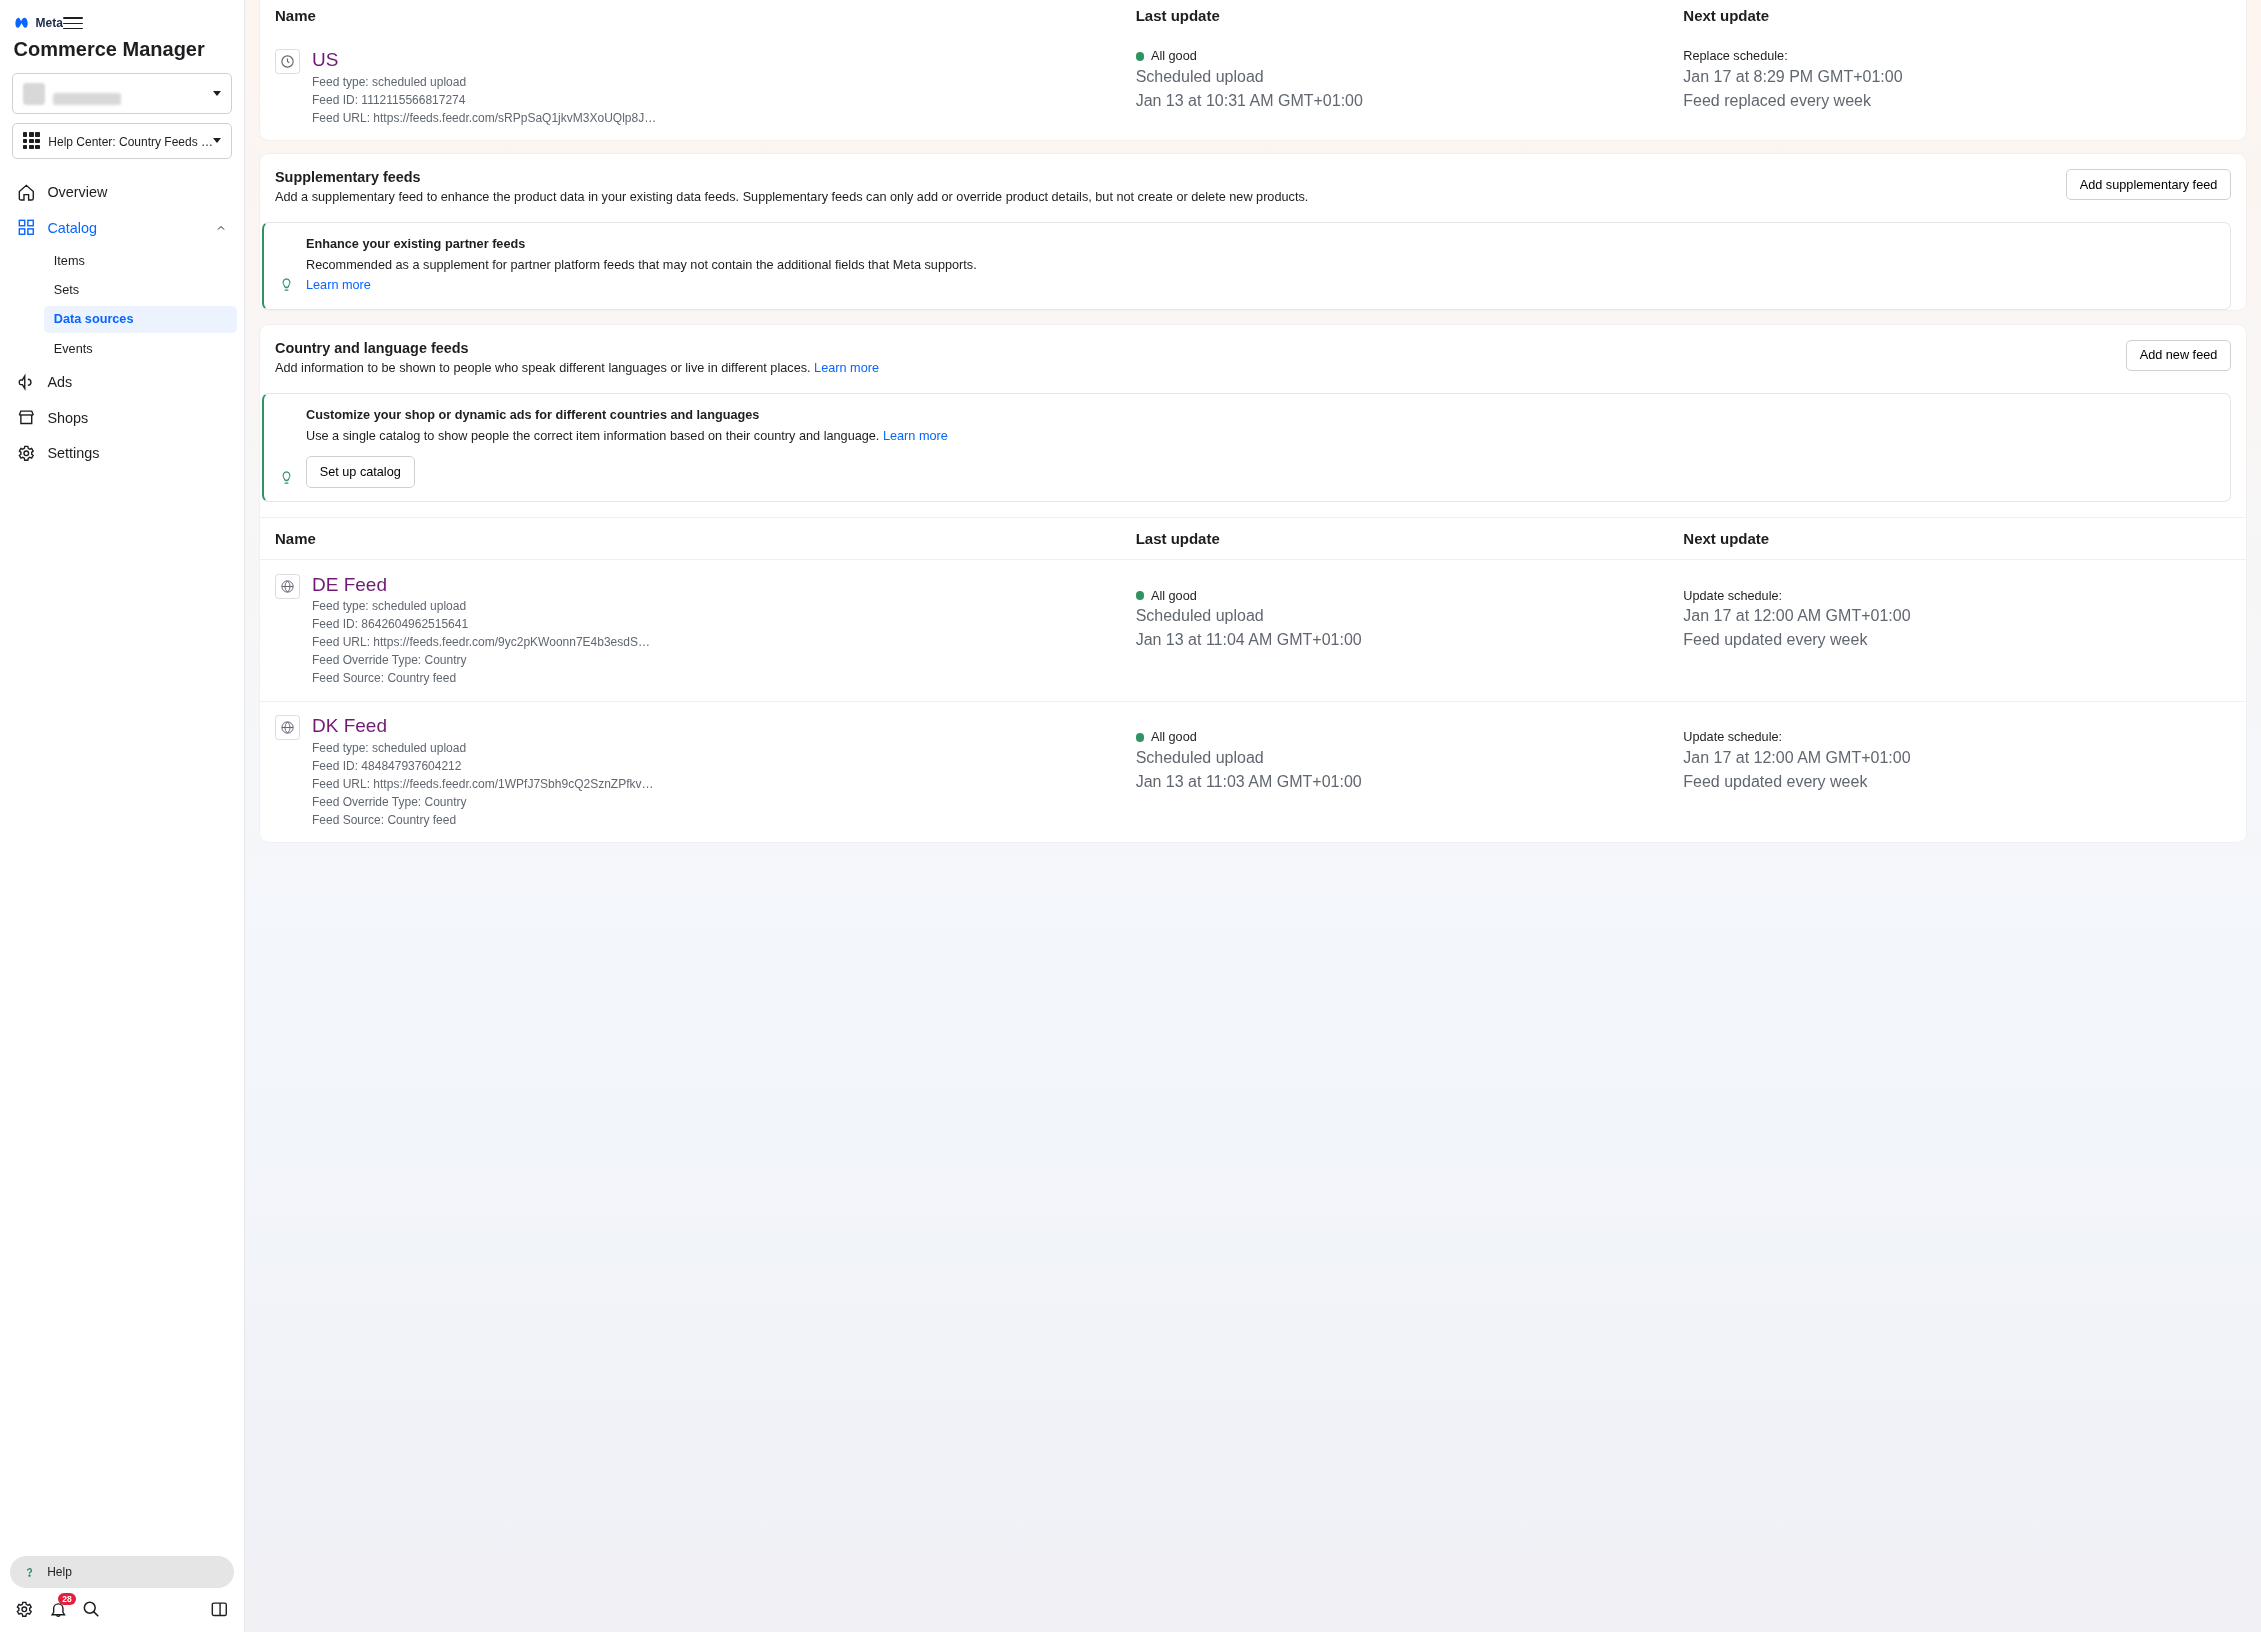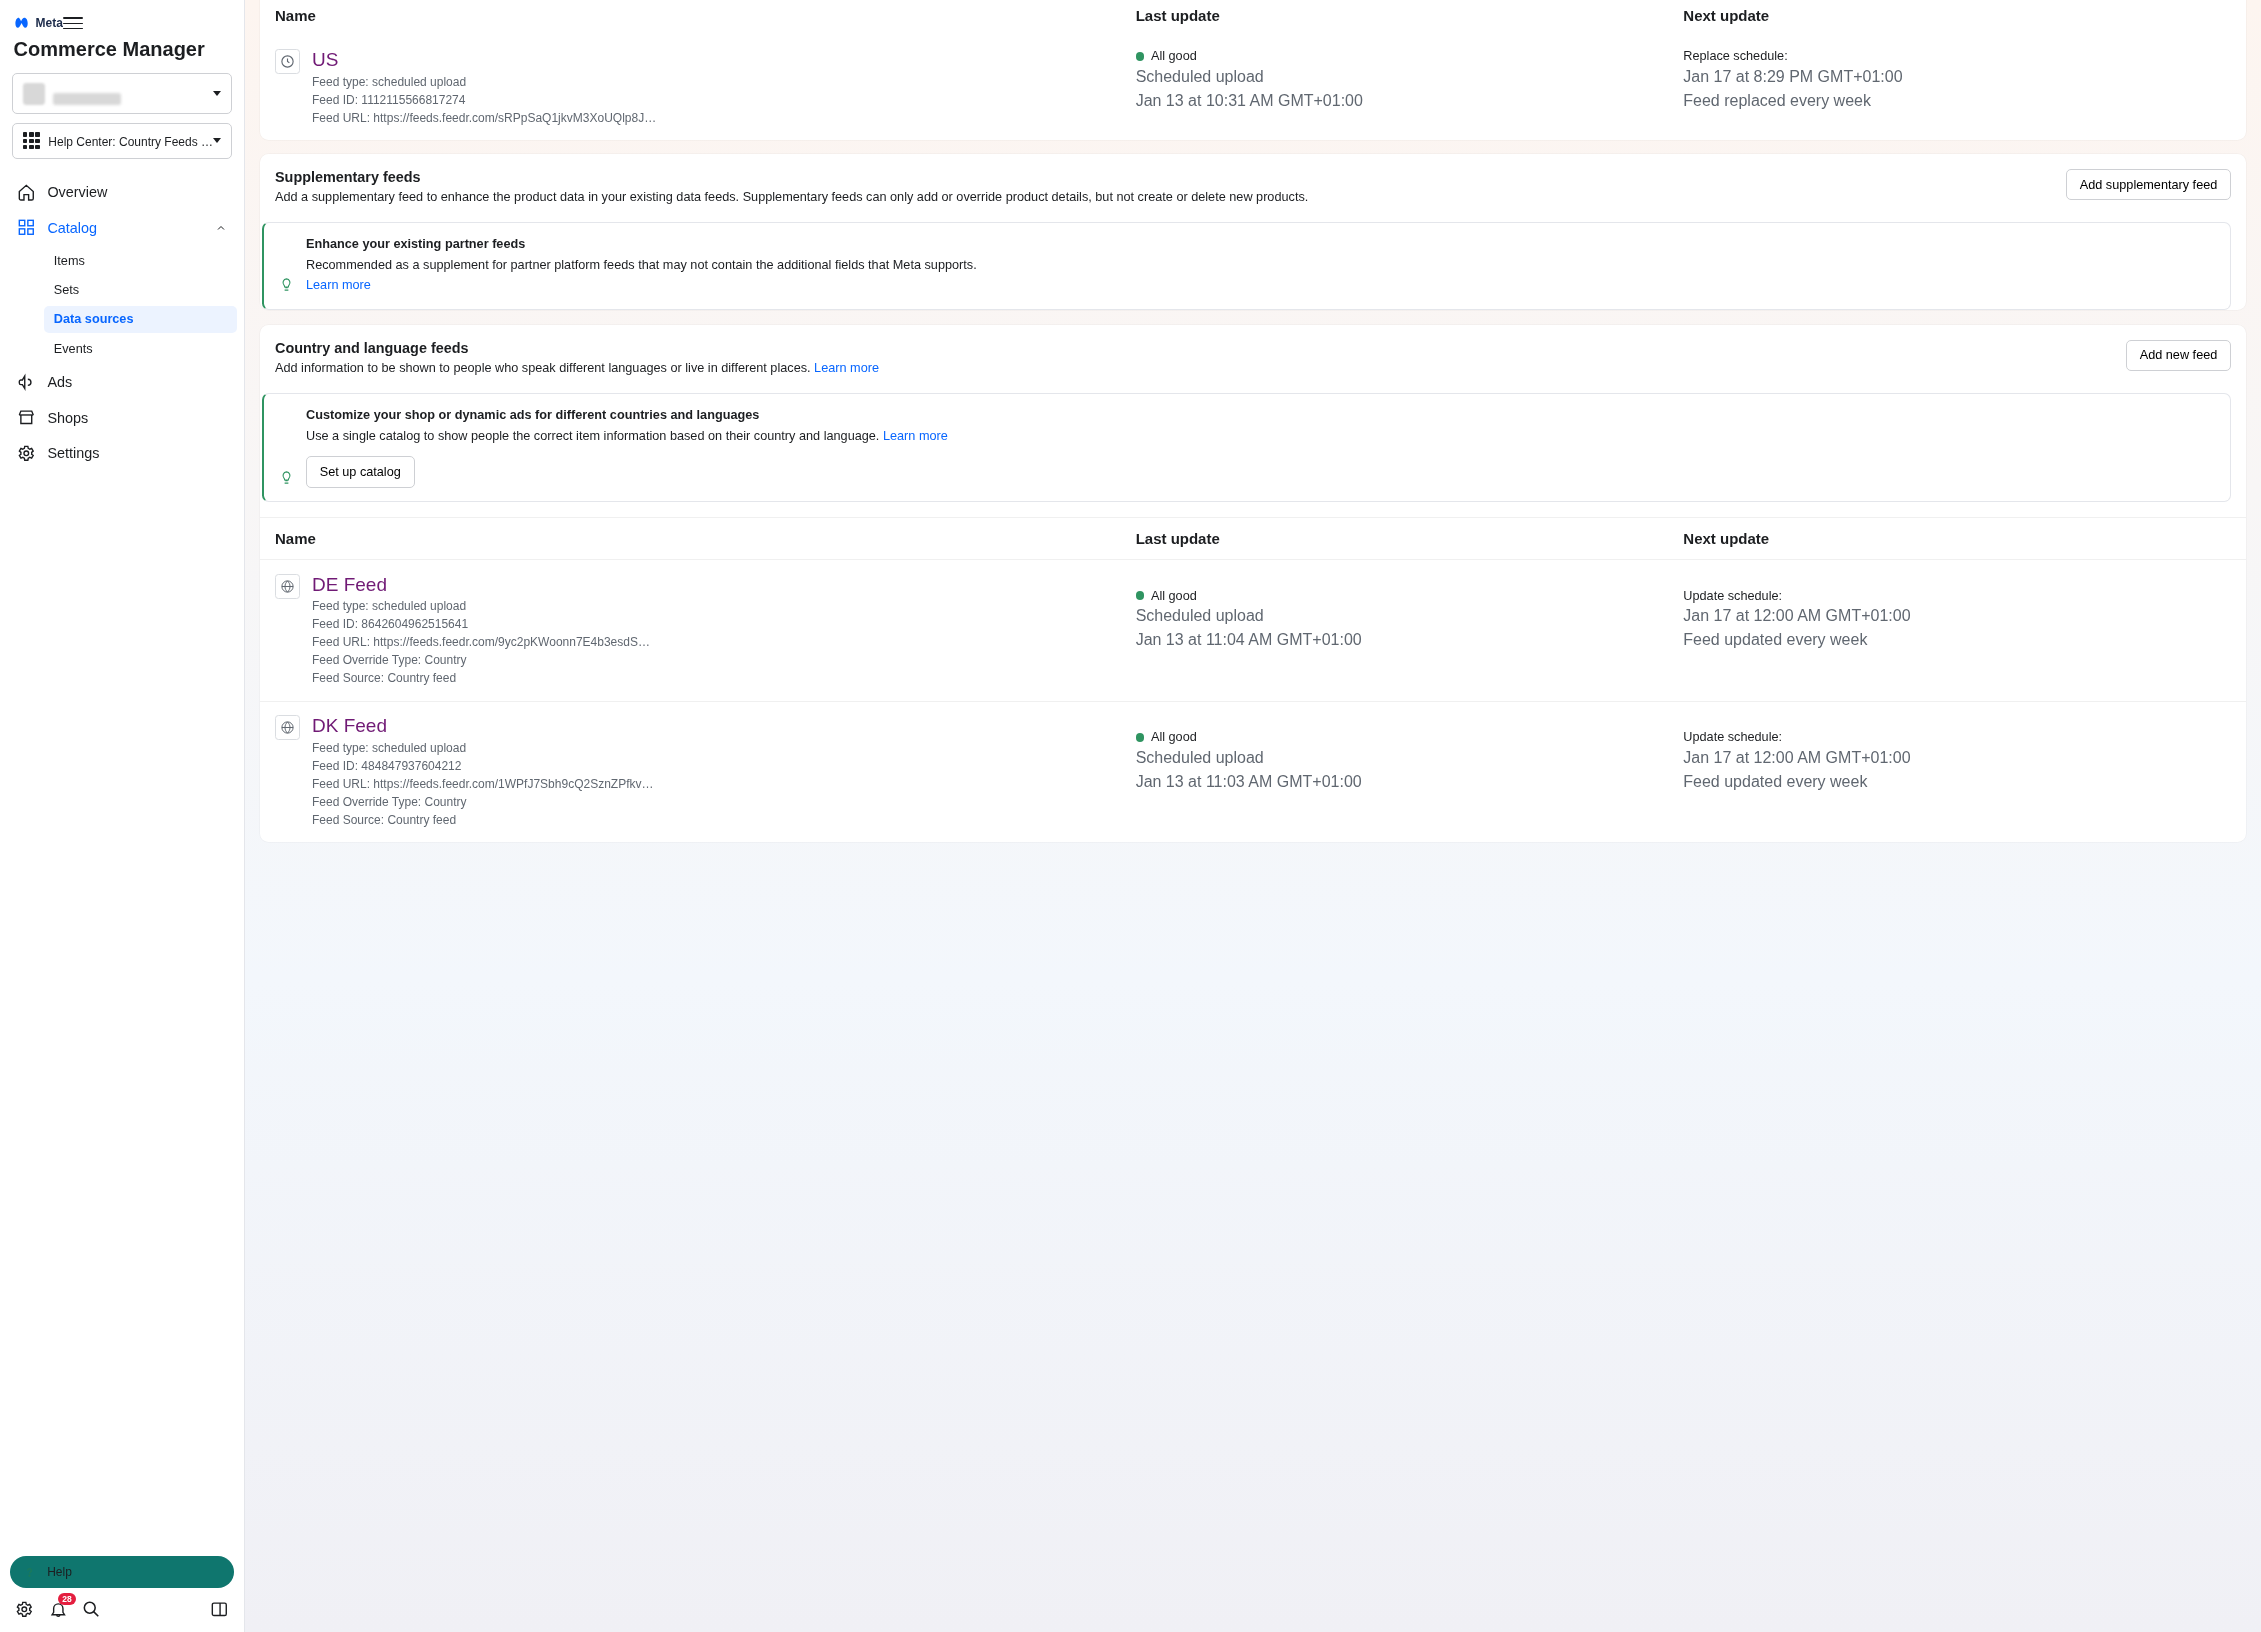--- a/index.html
+++ b/index.html
@@ -44,21 +44,21 @@
 }
 .nav-item.active { color: #0866ff; }
 .nav-item .icon { width: 18.6px; height: 18.6px; display: flex; align-items: center; justify-content: center; }
 .nav-item .spacer { flex: 1; }
 .nav-chev { width: 12px; height: 12px; }
 .sub-items { padding-left: 37px; }
 .sub-item { padding: 6.8px 10px; font-size: 12.7px; color: #1c1e21; cursor: pointer; border-radius: 5px; margin: 1.7px 0; }
 .sub-item.active { background: #ecf3ff; color: #0866ff; font-weight: 700; }
 .sidebar-bottom { margin-top: auto; }
 .help-btn {
-  display: flex; align-items: center; gap: 10px; background: #0f766e;
+  display: flex; align-items: center; gap: 10px; background: #e5e5e5;
   border-radius: 16px; padding: 8.5px 12px; margin: 0 3.4px 8.5px 3.4px; cursor: pointer;
 }
 .icon-row { display: flex; align-items: center; gap: 15px; padding: 3.4px 8.5px; }
 .icon-row .ic { width: 18.6px; height: 18.6px; display: flex; align-items: center; justify-content: center; cursor: pointer; position: relative; }
 .badge {
   position: absolute; top: -6.8px; right: -8.5px; background: #e41e3f; color: #fff;
   font-size: 8.5px; font-weight: 700; border-radius: 8.5px; padding: 0.8px 4.2px;
 }
 .icon-row .right { margin-left: auto; }
 

